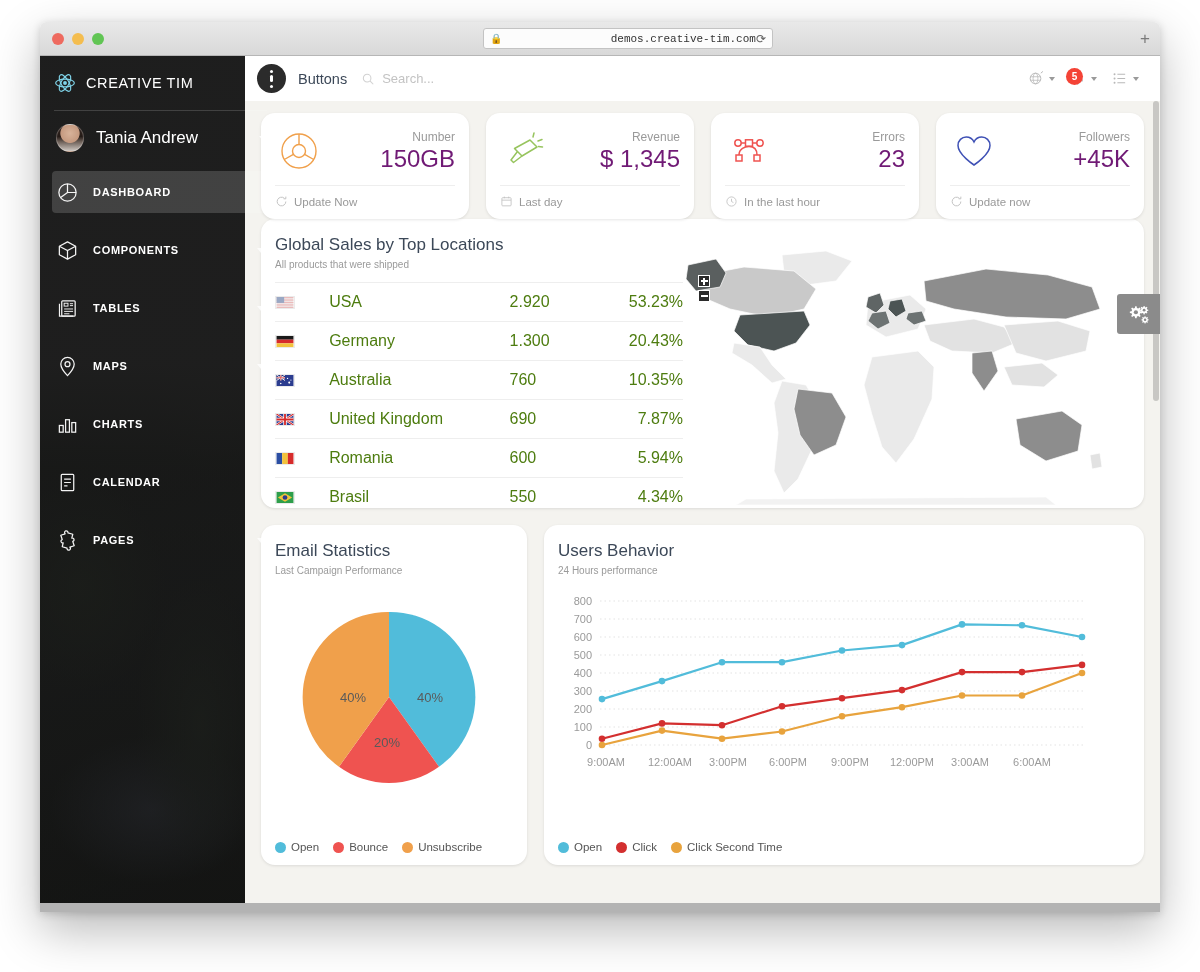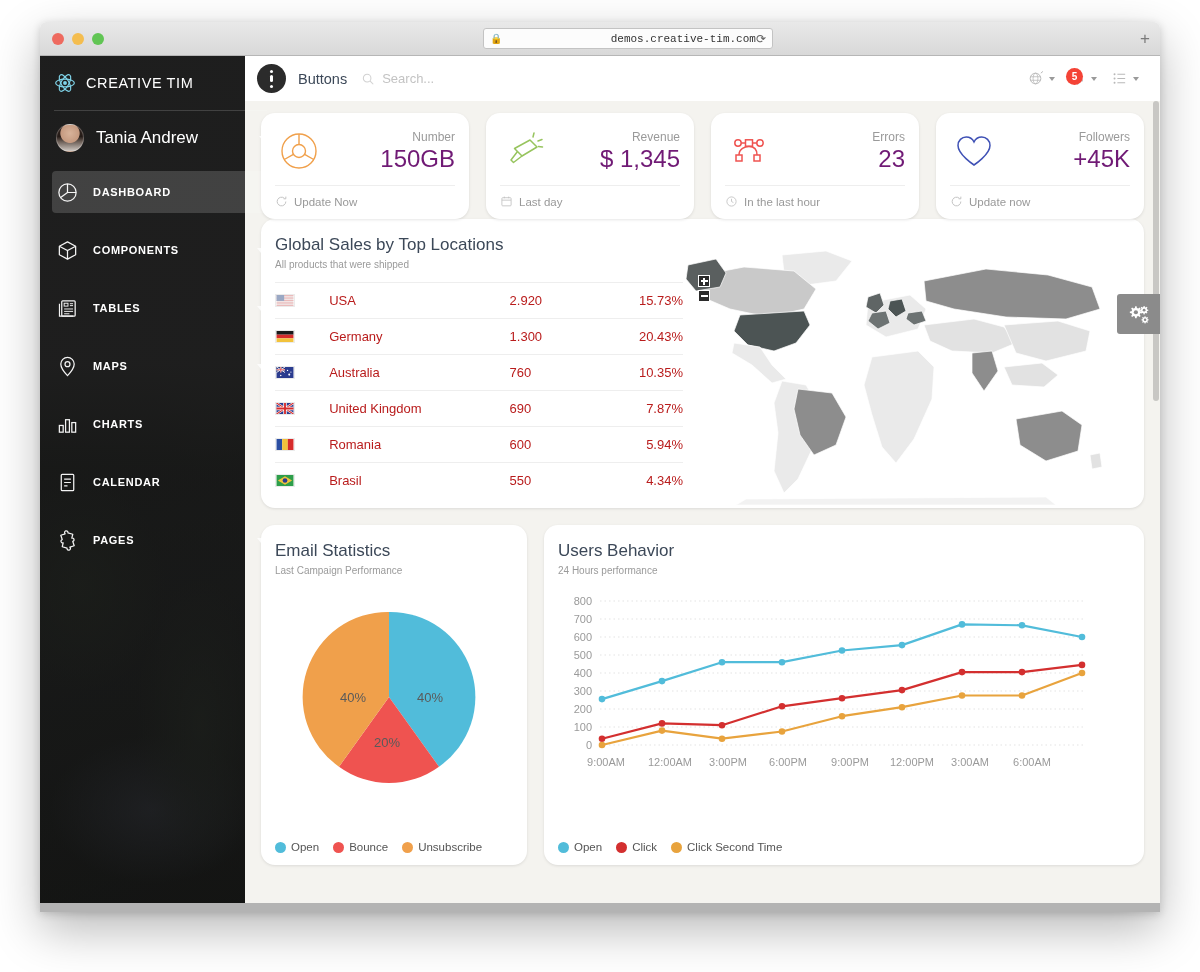--- a/index.html
+++ b/index.html
@@ -217,21 +217,21 @@
   .stat-foot .fi { width: 13px; height: 13px; margin-right: 6px; opacity: .6; }
 
   
   #sales-card { display: flex; height: 289px; }
   .sales-left { width: 425px; padding: 16px 0 0 14px; }
   .card-title { font-size: 17px; color: #3c4858; font-weight: 400; }
   .card-sub { font-size: 10px; color: #9a9a9a; margin-top: 4px; }
   table.sales { width: 408px; border-collapse: collapse; margin-top: 12px; }
   table.sales td {
     border-top: 1px solid #eeeeee;
-    padding: 10px 0; font-size: 13px; color: #b91c1c;
+    padding: 10px 0; font-size: 16px; color: #4d7c0f;
     vertical-align: middle;
   }
   td.flag-cell { width: 54px; padding-left: 14px; }
   td.country-cell { width: 180px; }
   td.num-cell { text-align: left; width: 95px; }
   td.pct-cell { text-align: right; width: 78px; padding-right: 4px; }
   .flag { width: 20px; height: 13px; display: block; border: 0.5px solid rgba(0,0,0,0.08); }
 
   .sales-right { flex: 1; position: relative; }
   .map-zoom { position: absolute; left: 12px; top: 56px; z-index: 5; }
@@ -558,21 +558,21 @@
                     <rect y="4" width="20" height="1" fill="#e8b0b0"></rect>
                         <rect y="6" width="20" height="1" fill="#e8b0b0"></rect>
                     <rect y="8" width="20" height="1" fill="#e8b0b0"></rect>
                         <rect y="10" width="20" height="1" fill="#e8b0b0"></rect>
                     <rect y="12" width="20" height="1" fill="#e8b0b0"></rect>
                     <rect width="9" height="7" fill="#9aa8c4"></rect>
                   </svg>
                 </td>
                 <td class="country-cell">USA</td>
                 <td class="num-cell">2.920</td>
-                <td class="pct-cell">15.73%</td>
+                <td class="pct-cell">53.23%</td>
               </tr>
 
               <tr>
                 <td class="flag-cell">
                   <svg class="flag" viewBox="0 0 20 13">
                     <rect width="20" height="4.33" y="0" fill="#1a1a1a"></rect>
                     <rect width="20" height="4.33" y="4.33" fill="#d62b2b"></rect>
                     <rect width="20" height="4.34" y="8.66" fill="#f2c23b"></rect>
                   </svg>
                 </td>

